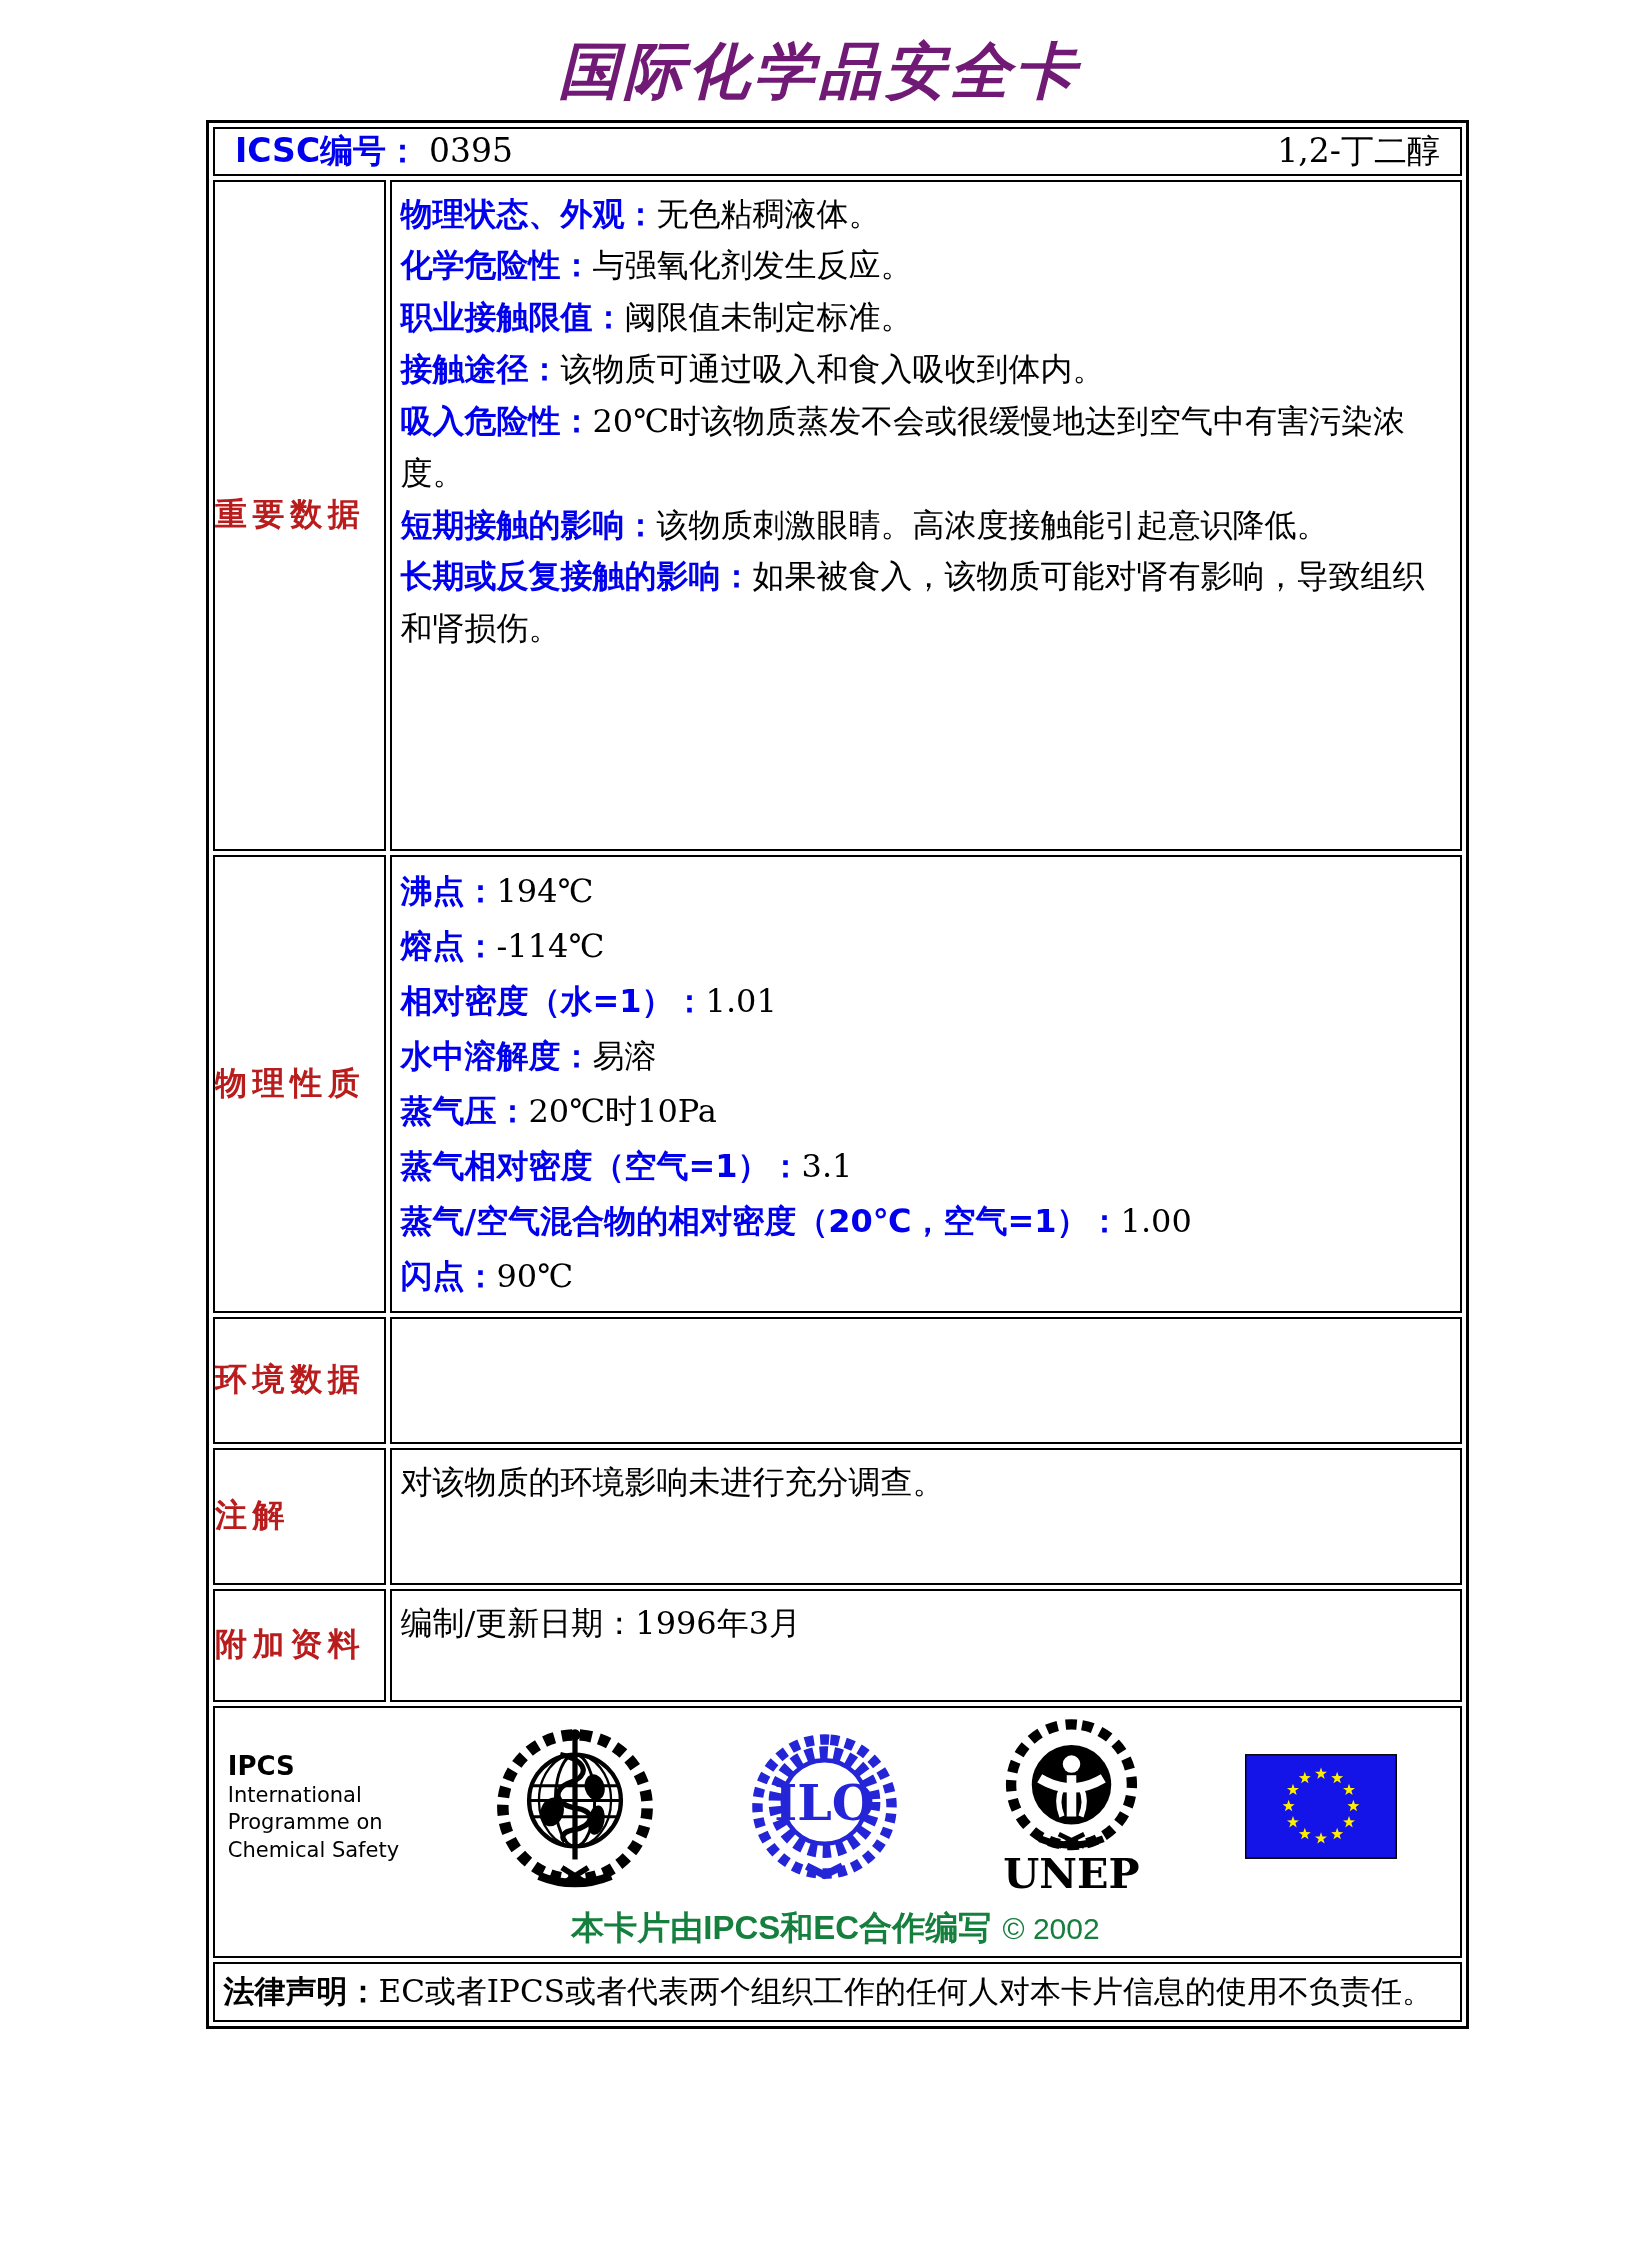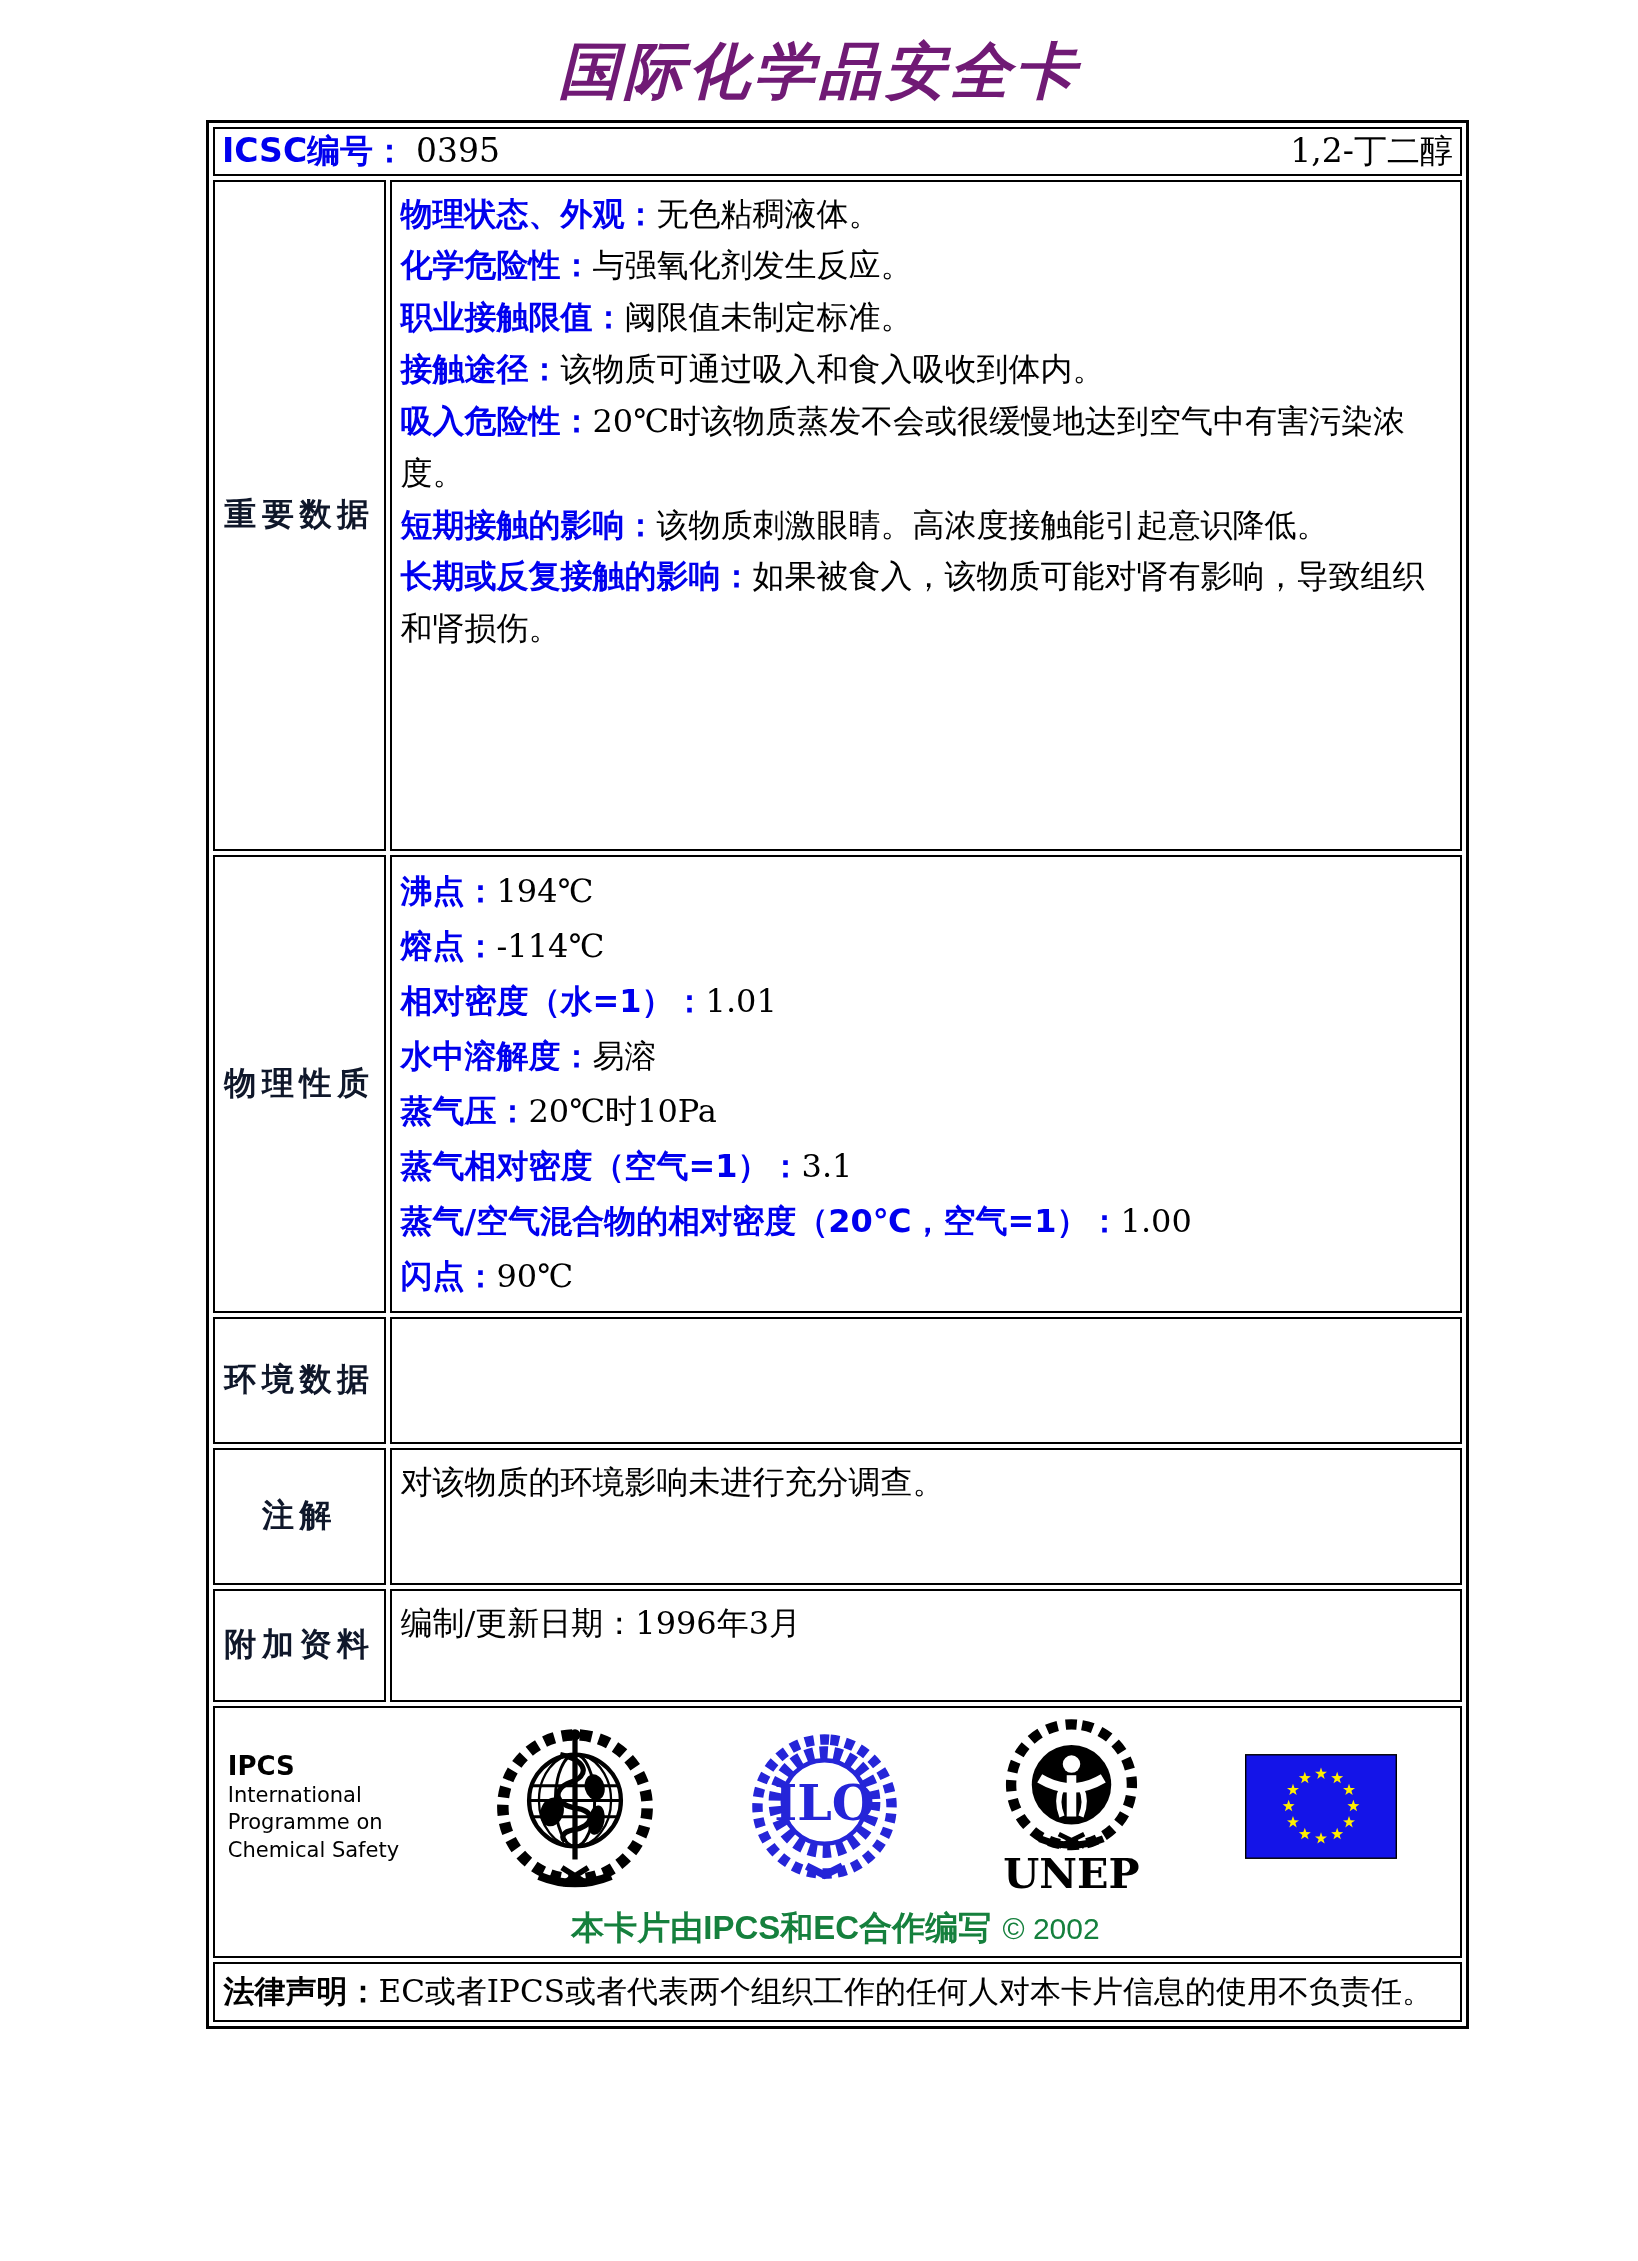--- a/index.html
+++ b/index.html
@@ -17,27 +17,27 @@
   }
   table.card {
     margin:15.5px 0 0 206px;
     width:1263px;
     border:3.5px solid #000;
     border-collapse:separate; border-spacing:4.2px;
     background:#fff;
   }
   td { border:2.1px solid #000; vertical-align:top; background:#fff; }
   td.lbl {
-    width:173px; vertical-align:middle; text-align:center;
-    color:#0f172a; font-weight:bold;
+    width:173px; vertical-align:middle; 
+    color:#b91c1c; font-weight:bold;
     font-family:Liberation Serif, serif;
     font-size:32px; letter-spacing:5.6px;
   }
   td.content { padding:7px 8.5px; font-size:32px; line-height:1.62; }
-  .hdr-cell { height:44px; vertical-align:middle; padding:0 7px;margin-top:36px; }
+  .hdr-cell { height:44px; vertical-align:middle; padding:0 20px;margin-top:36px; }
   .hdr-flex { display:flex; justify-content:space-between; align-items:center; font-size:33px; }
   .hdr-left .k {
     color:#0000ee; font-weight:bold;
     font-family:"DejaVu Sans","Liberation Sans",sans-serif;
   }
   .hdr-left .v { margin-left:10px; }
   .row-important td.content { height:671px; }
   .row-physical  td.content { height:451px; line-height:1.72; }
   .row-env       td.content { height:127px; }
   .row-notes     td.content { height:137px; }

